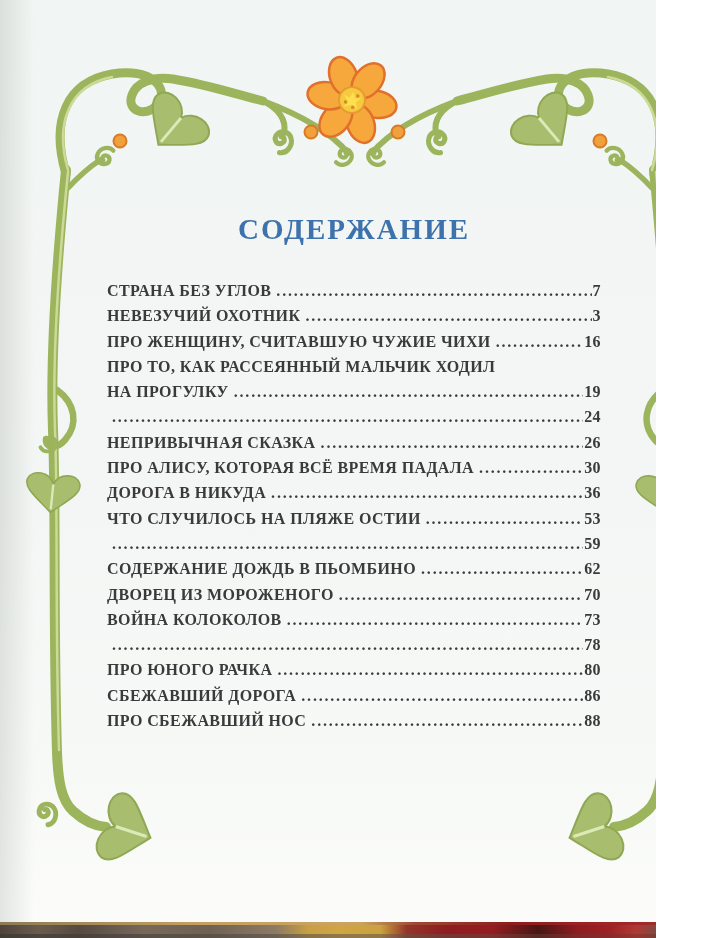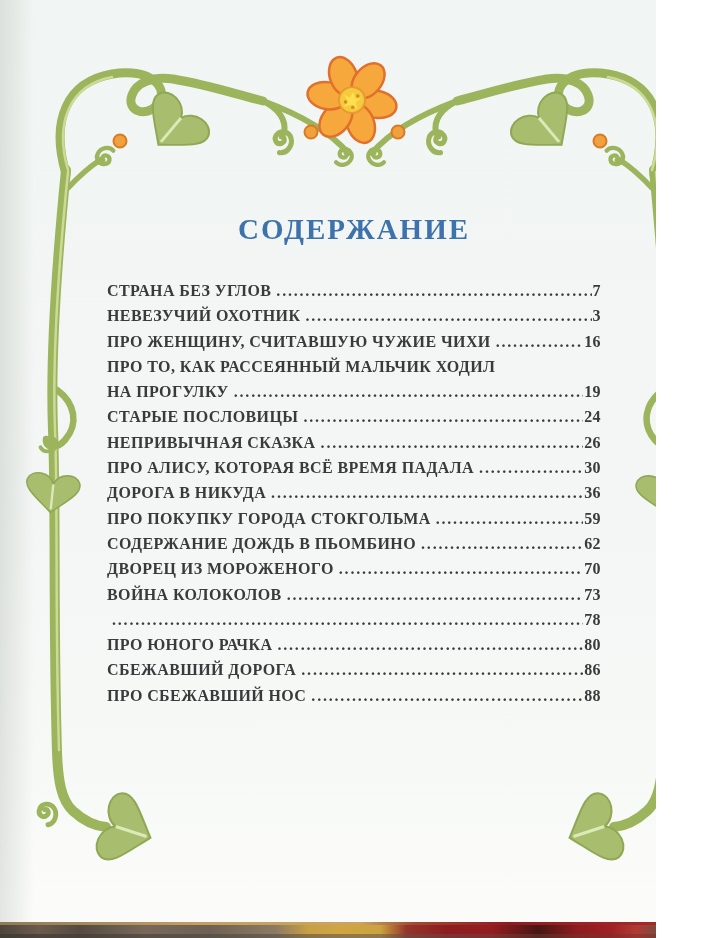--- a/index.html
+++ b/index.html
@@ -170,41 +170,44 @@
       </div>
       <div class="toc-row">
         <span class="toc-title">ПРО ТО, КАК РАССЕЯННЫЙ МАЛЬЧИК ХОДИЛ</span>
       </div>
       <div class="toc-row">
         <span class="toc-title">НА ПРОГУЛКУ</span>
         <span class="toc-leader"></span>
         <span class="toc-page">19</span>
       </div>
       <div class="toc-row">
-        <span class="toc-title">СТАРЫЕ ПОСЛОВИЦЫ</span>
         <span class="toc-leader"></span>
         <span class="toc-page">24</span>
       </div>
       <div class="toc-row">
         <span class="toc-title">НЕПРИВЫЧНАЯ СКАЗКА</span>
         <span class="toc-leader"></span>
         <span class="toc-page">26</span>
       </div>
       <div class="toc-row">
         <span class="toc-title">ПРО АЛИСУ, КОТОРАЯ ВСЁ ВРЕМЯ ПАДАЛА</span>
         <span class="toc-leader"></span>
         <span class="toc-page">30</span>
       </div>
       <div class="toc-row">
         <span class="toc-title">ДОРОГА В НИКУДА</span>
         <span class="toc-leader"></span>
         <span class="toc-page">36</span>
       </div>
       <div class="toc-row">
-        <span class="toc-title">ПРО ПОКУПКУ ГОРОДА СТОКГОЛЬМА</span>
+        <span class="toc-title">ЧТО СЛУЧИЛОСЬ НА ПЛЯЖЕ ОСТИИ</span>
+        <span class="toc-leader"></span>
+        <span class="toc-page">53</span>
+      </div>
+      <div class="toc-row">
         <span class="toc-leader"></span>
         <span class="toc-page">59</span>
       </div>
       <div class="toc-row">
         <span class="toc-title">СОДЕРЖАНИЕ ДОЖДЬ В ПЬОМБИНО</span>
         <span class="toc-leader"></span>
         <span class="toc-page">62</span>
       </div>
       <div class="toc-row">
         <span class="toc-title">ДВОРЕЦ ИЗ МОРОЖЕНОГО</span>

